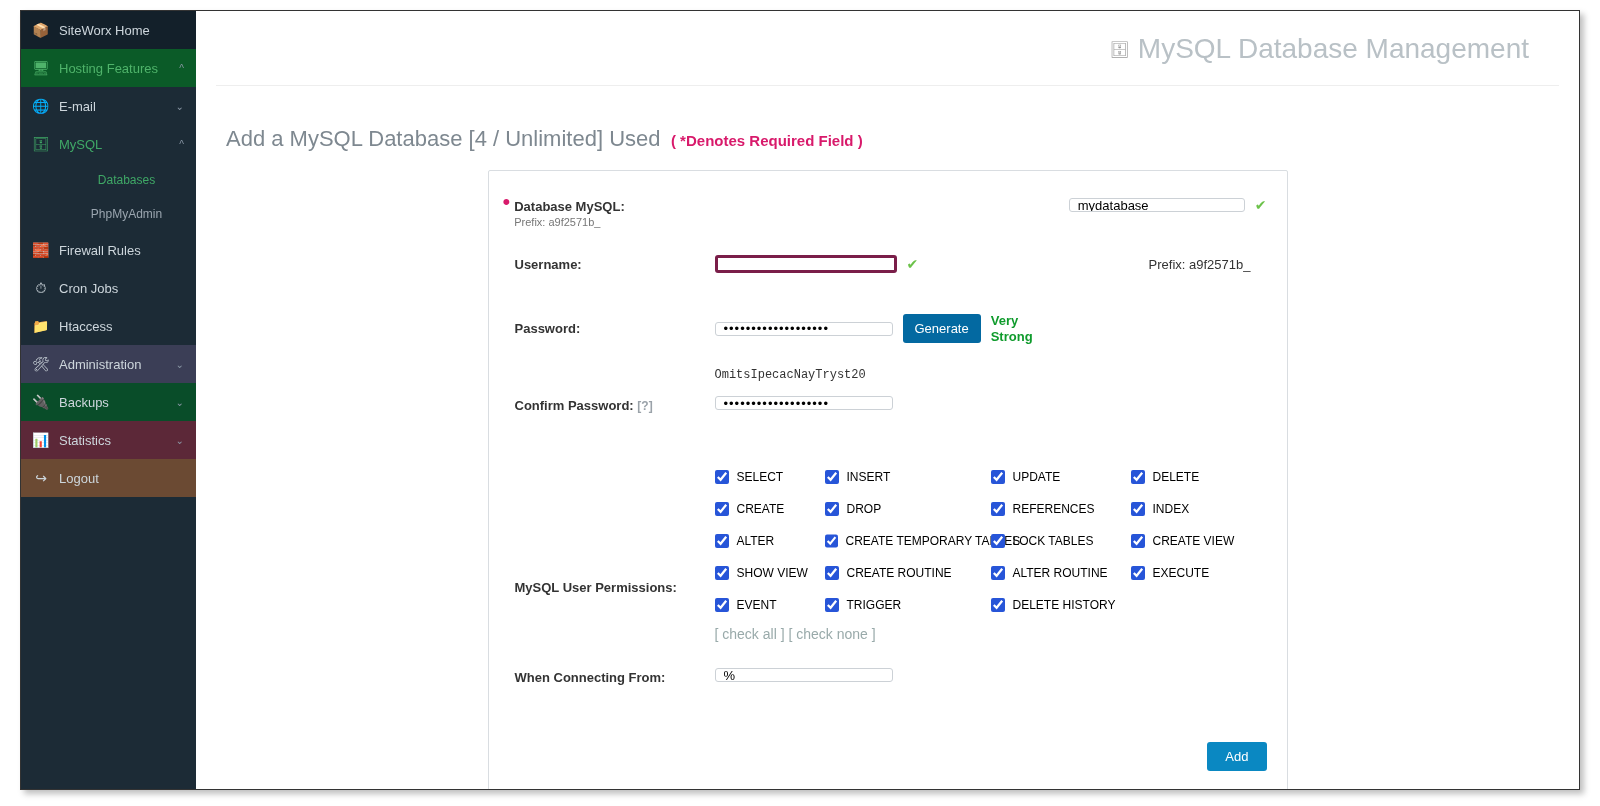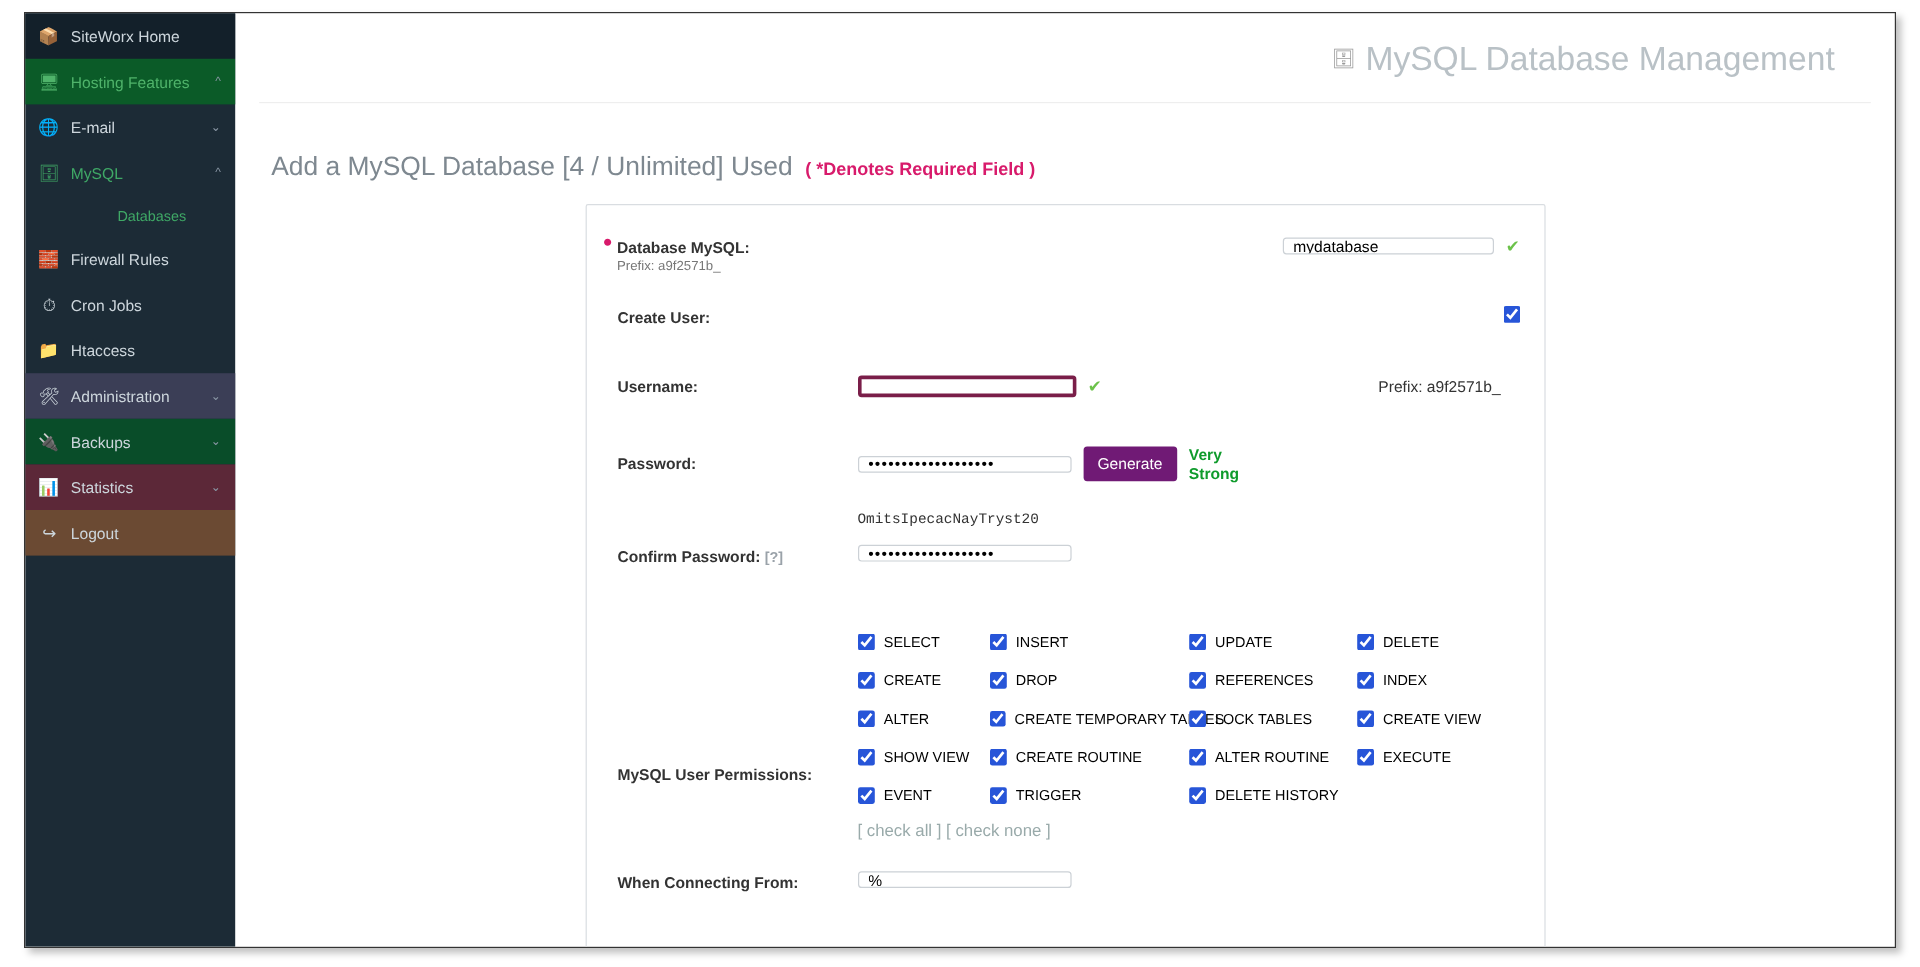--- a/index.html
+++ b/index.html
@@ -37,21 +37,21 @@
 input[type=text], input[type=password] { border: 1px solid #ccd1d6; border-radius: 3px; padding: 6px 8px; font-size: 13px; height: 14px; }
 .db-name-input { width: 176px; margin-left: auto; }
 .chk-green { color: #6cc24a; font-size: 14px; }
 .create-user-row .ctrl { justify-content: flex-end; }
 .create-user-chk { width: 14px; height: 14px; accent-color: #2755d8; }
 
 .username-input { width: 182px; border: 3px solid #7a1e49 !important; height: 34px; }
 .prefix-text { margin-left: auto; font-size: 13px; color: #333; padding-right: 16px; }
 
 .pwd-input { width: 178px; letter-spacing: 1px; }
-.gen-btn { background: #701a75; color: #fff; border: none; border-radius: 3px; padding: 7px 12px; font-size: 13px; cursor: pointer; }
+.gen-btn { background: #0369a1; color: #fff; border: none; border-radius: 3px; padding: 7px 12px; font-size: 13px; cursor: pointer; }
 .strength { color: #0f9b2c; font-weight: 600; font-size: 13px; line-height: 1.2; }
 .pwd-shown { font-family: "Courier New", monospace; font-size: 12px; color: #333; margin-top: 18px; }
 
 .help-q { color: #9aa2a9; font-size: 12px; }
 
 .perms { display: grid; grid-template-columns: 110px 166px 140px 120px; row-gap: 18px; font-size: 12px; margin-top: 4px; }
 .perm { display: flex; align-items: flex-end; gap: 8px; white-space: nowrap; }
 .perm input { width: 14px; height: 14px; accent-color: #2755d8; }
 .perm-row-label { align-items: center; }
 
@@ -82,20 +82,21 @@
       <span class="icon">🌐</span>
       <span>E-mail</span>
       <span class="chev">⌄</span>
     </div>
     <div class="side-item mysql">
       <span class="icon">🗄</span>
       <span>MySQL</span>
       <span class="chev">^</span>
     </div>
     <div class="side-sub active">Databases</div>
+    <div class="side-sub">PhpMyAdmin</div>
     <div class="side-item">
       <span class="icon">🧱</span>
       <span>Firewall Rules</span>
     </div>
     <div class="side-item">
       <span class="icon">⏱</span>
       <span>Cron Jobs</span>
     </div>
     <div class="side-item">
       <span class="icon">📁</span>
@@ -143,27 +144,20 @@
         <div class="lbl">
           <span>Database MySQL:</span>
           <span class="sub">Prefix: a9f2571b_</span>
         </div>
         <div class="ctrl">
           <input type="text" class="db-name-input" value="mydatabase" style="">
           <span class="chk-green">✔</span>
         </div>
       </div>
 
-      <div class="row create-user-row gap-top">
-        <span style="width:12px"></span>
-        <div class="lbl">Create User:</div>
-        <div class="ctrl">
-          <input type="checkbox" class="create-user-chk" checked="" style="">
-        </div>
-      </div>
 
       <div class="row gap-top">
         <span style="width:12px"></span>
         <div class="lbl">Username:</div>
         <div class="ctrl">
           <input type="text" class="username-input" value="" style="">
           <span class="chk-green">✔</span>
           <span class="prefix-text">Prefix: a9f2571b_</span>
         </div>
       </div>

